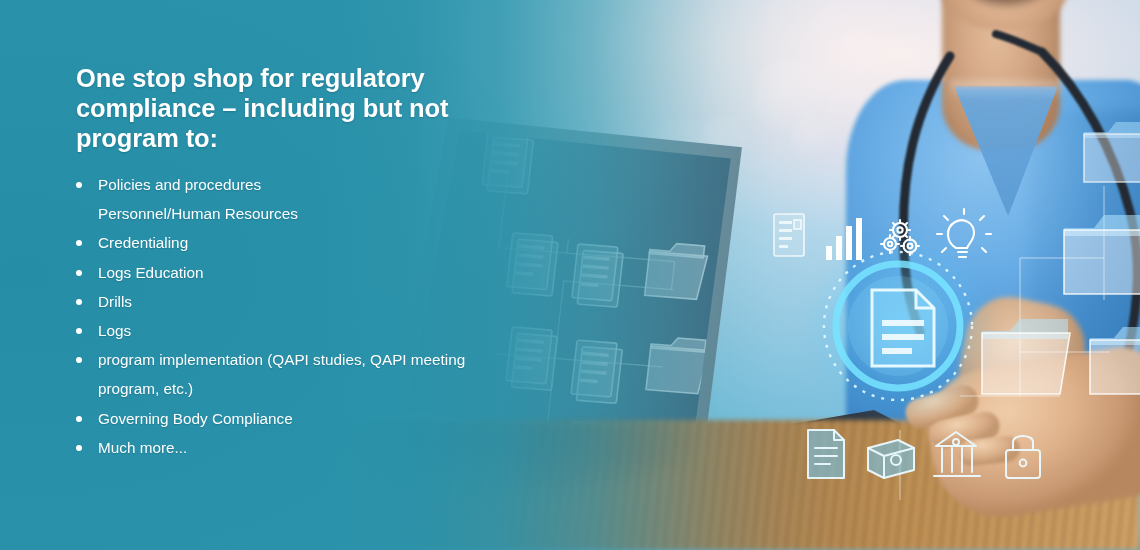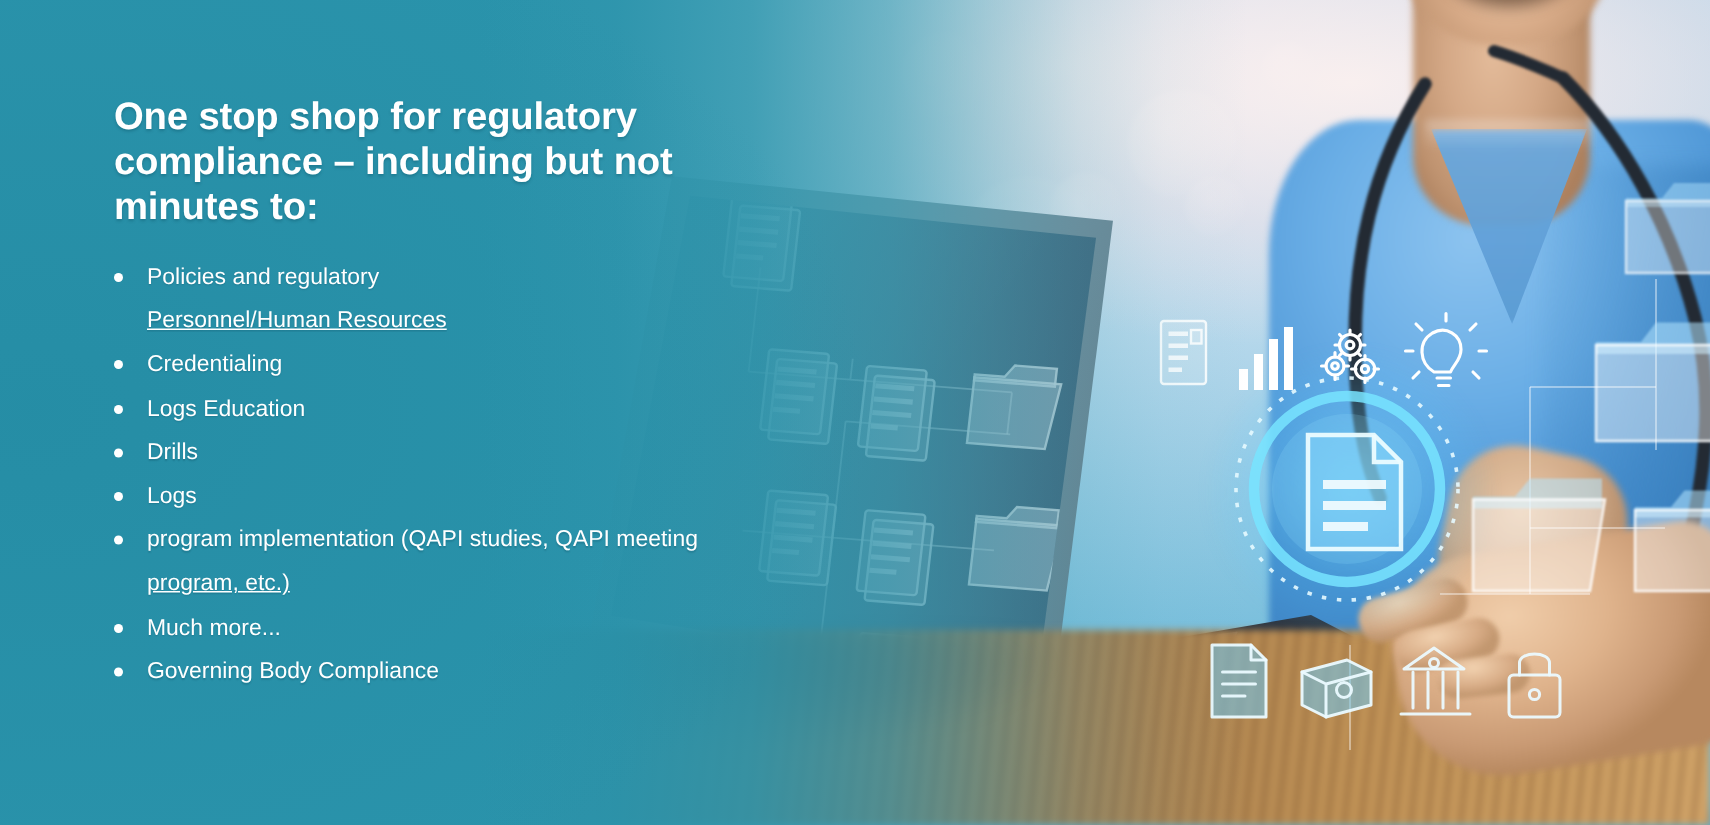--- a/index.html
+++ b/index.html
@@ -268,21 +268,21 @@
     text-shadow: 0 1px 1px rgba(0,55,72,.22);
   }
   .bullet-row.has-dot::before {
     content: "";
     position: absolute;
     left: 4px; top: 12px;
     width: 6px; height: 6px;
     border-radius: 50%;
     background: #ffffff;
   }
-  .bullet-row.cont { padding-left: 26px; text-decoration: underline; }
+  .bullet-row.cont { padding-left: 26px; }
 </style>
 </head>
 <body>
 
 <div id="banner">
 
   <div class="layer bg-base"></div>
 
   <div class="layer bokeh">
     <i class="b1"></i>
@@ -556,28 +556,28 @@
     <svg width="80" height="74" viewBox="0 0 80 74">
       <path class="ft" d="M2 14 L26 14 L35 3 L76 3 L76 21 L2 21 Z"></path>
       <path class="fb" d="M2 16 L78 16 L70 70 L2 70 Z"></path>
     </svg>
   </div>
 
   <div class="teal-overlay"></div>
   <div class="teal-soft"></div>
 
   <div class="content">
-    <h1 class="headline">One stop shop for regulatory compliance – including but not minutes to:</h1>
+    <h1 class="headline">One stop shop for regulatory compliance – including but not program to:</h1>
     <ul class="bullets">
-        <li class="bullet-row has-dot">Policies and regulatory</li>
+        <li class="bullet-row has-dot">Policies and procedures</li>
         <li class="bullet-row cont">Personnel/Human Resources</li>
         <li class="bullet-row has-dot">Credentialing</li>
         <li class="bullet-row has-dot">Logs Education</li>
         <li class="bullet-row has-dot">Drills</li>
         <li class="bullet-row has-dot">Logs</li>
         <li class="bullet-row has-dot">program implementation (QAPI studies, QAPI meeting</li>
         <li class="bullet-row cont">program, etc.)</li>
+        <li class="bullet-row has-dot">Governing Body Compliance</li>
         <li class="bullet-row has-dot">Much more...</li>
-        <li class="bullet-row has-dot">Governing Body Compliance</li>
       </ul>
   </div>
 
 </div>
 
 </body></html>

